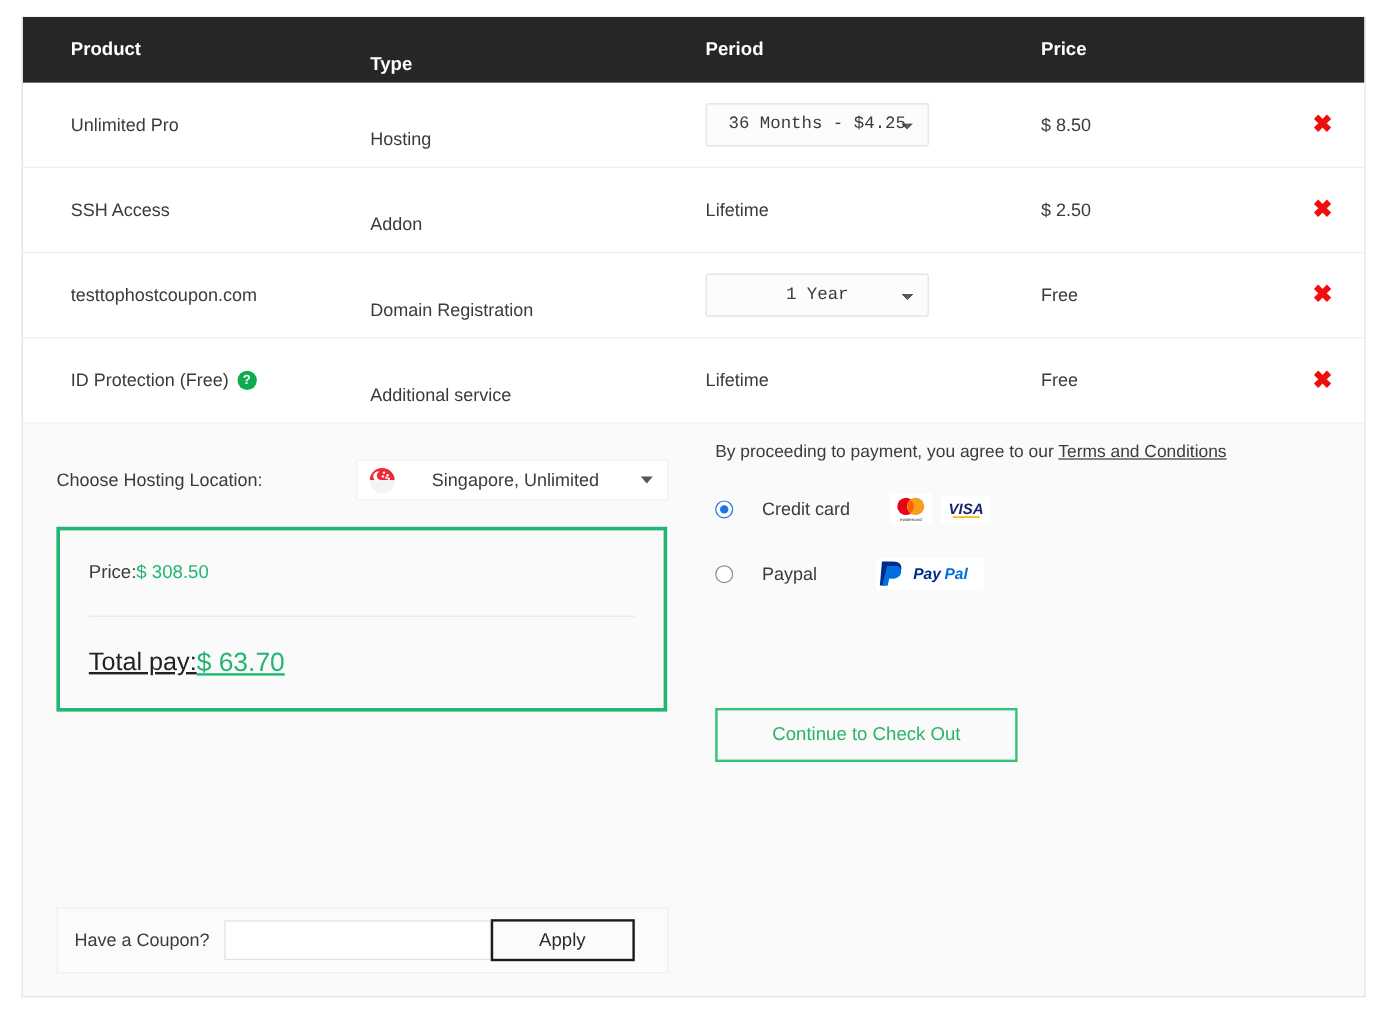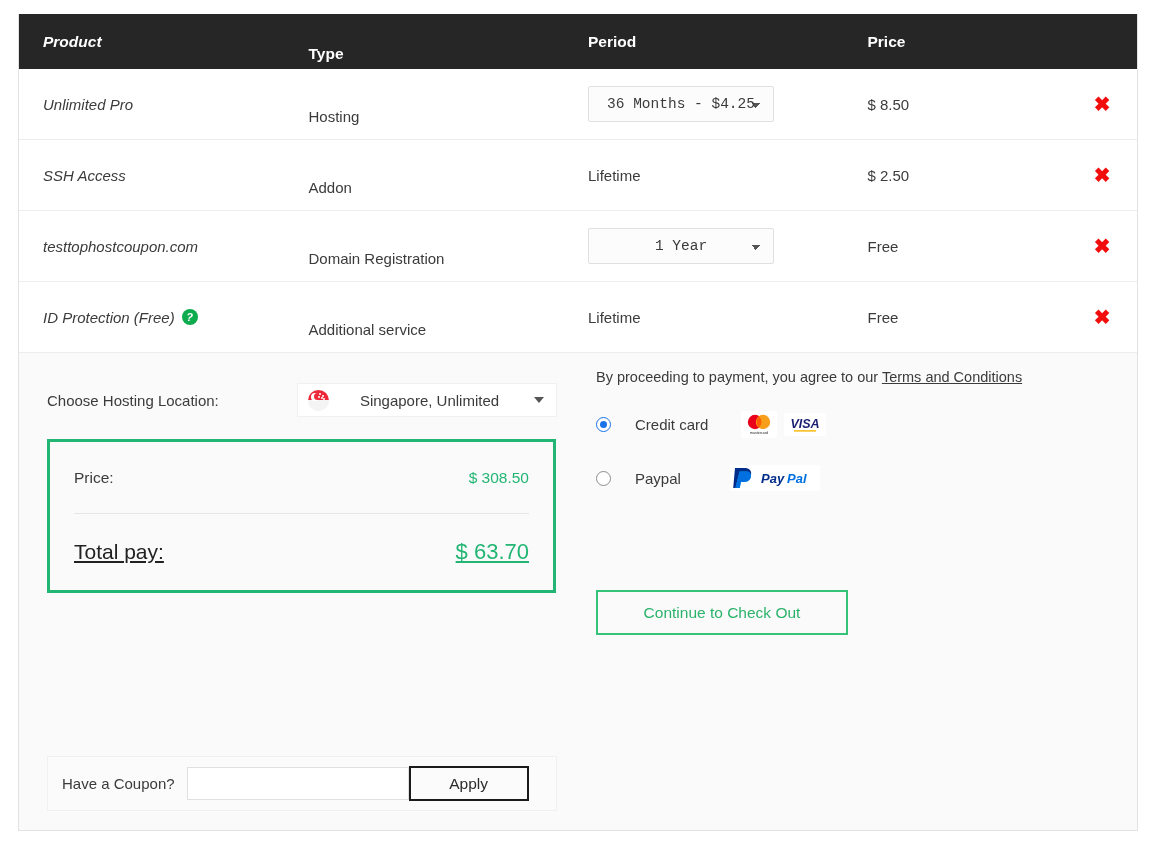--- a/index.html
+++ b/index.html
@@ -25,21 +25,21 @@
   
   .cart-head {
     height: 55px;
     background: #262626;
     display: flex;
     align-items: center;
     color: #ffffff;
     font-size: 15.5px;
     font-weight: bold;
   }
-  .col-product { width: 290px; padding-left: 24px; font-style: italic; }
+  .col-product { width: 290px; padding-left: 40px; }
   .col-type    { width: 280px; margin-top: 24px; }
   .col-period  { width: 280px; }
   .col-price   { width: 200px; }
   .col-remove  { width: 70px; text-align: center; }
 
   
   .cart-row {
     height: 71px;
     background: #ffffff;
     display: flex;
@@ -148,21 +148,21 @@
 
   
   .totals {
     margin-top: 22px;
     width: 509px;
     border: 3px solid #22b573;
     background: #fafafa;
     padding: 0 24px;
   }
   .total-line {
-    display: flex; align-items: center; justify-content: space-between;
+    display: flex; align-items: center; 
     height: 72px;
     border-bottom: 1px solid #e6e6e6;
   }
   .total-line:last-child { border-bottom: none; }
   .tl-label { font-size: 15.5px; color: #3b3b3b; }
   .tl-value { font-size: 15.5px; color: #22b573; }
   .total-line.grand { height: 76px; }
   .grand .tl-label { font-size: 21px; color: #222; text-decoration: underline; }
   .grand .tl-value { font-size: 22px; color: #22b573; text-decoration: underline; }
 

